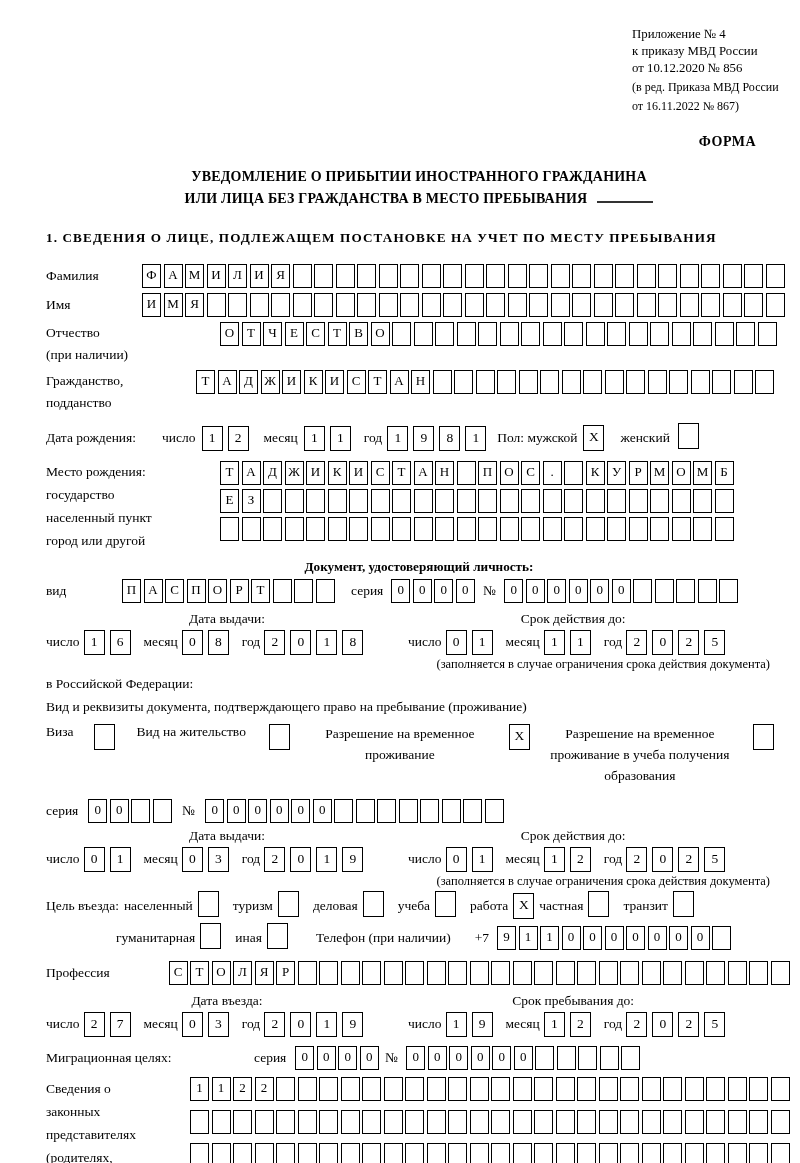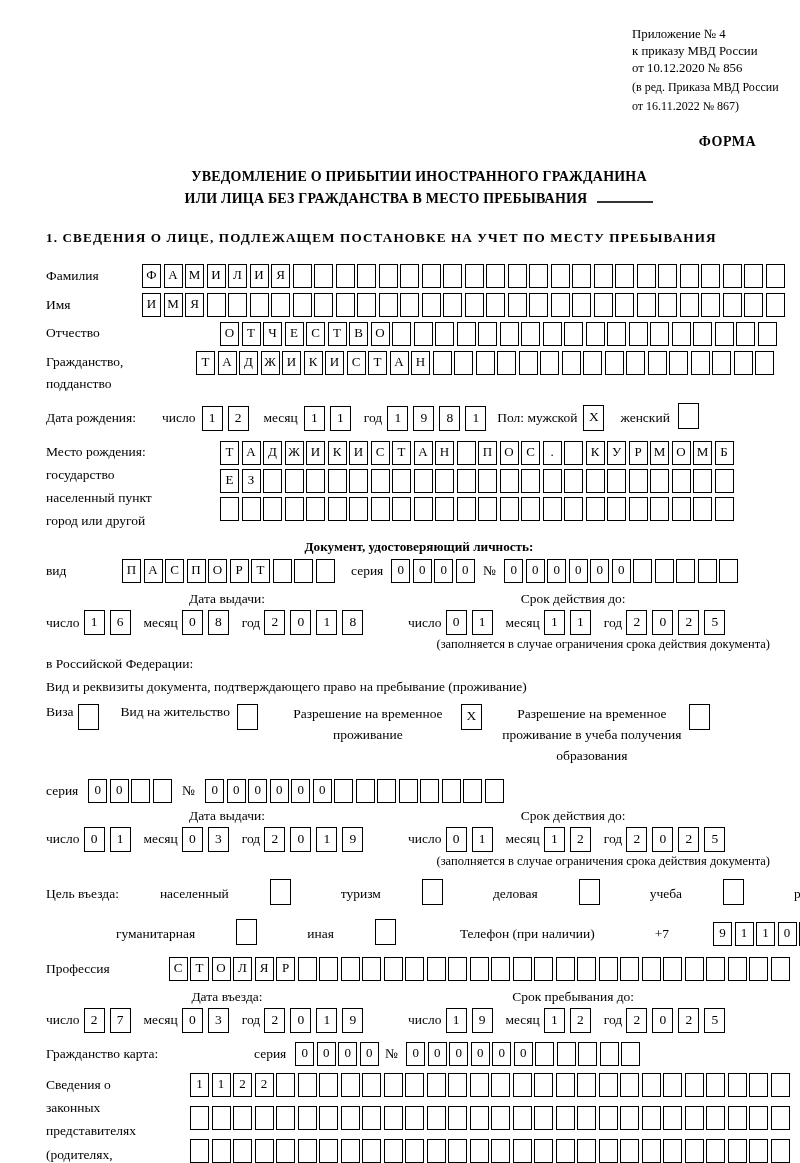--- a/index.html
+++ b/index.html
@@ -32,26 +32,26 @@
   .dategrp{width:362px;}
   .dategrp.right{width:auto;}
   .dg-head{text-align:center;font-size:13.5px;margin-bottom:3px;}
   .dg-row{display:flex;align-items:center;}
   .dg-row .lbl{margin-right:4px;}
   .dg-row .dcells{margin-right:8px;}
   .note{font-size:12.5px;text-align:right;margin:2px 22px 0 0;}
   .plain{font-size:13.5px;margin-top:7px;}
   
   .optrow{display:flex;align-items:flex-start;margin-top:9px;}
-  .opt{display:flex;align-items:flex-start;}
+  .opt{display:flex;align-items:flex-start;gap:16px;}
   .opt .olbl{font-size:13.5px;}
   .opt .chk{margin-left:7px;}
   .opt.wide .olbl{text-align:center;line-height:1.55;}
   
-  .prow{display:flex;align-items:center;margin-top:10px;gap:36px;}
+  .prow{display:flex;align-items:center;margin-top:2px;}
   .prow .lbl{margin-right:5px;}
   .prow .chk{margin-right:14px;}
 </style>
 </head>
 <body>
 
 <div class="page">
 
   <div class="appendix">
     <div>Приложение № 4</div>
@@ -138,20 +138,21 @@
         <span></span>
         <span></span>
         <span></span>
         <span></span>
       </span>
   </div>
 
   <div class="row top">
     <span class="lcol" style="width:174px;">
       <span style="display:block;">Отчество</span>
+      <span style="display:block;">(при наличии)</span>
     </span>
     <span class="cells">
         <span>О</span>
         <span>Т</span>
         <span>Ч</span>
         <span>Е</span>
         <span>С</span>
         <span>Т</span>
         <span>В</span>
         <span>О</span>
@@ -626,21 +627,21 @@
             <span>2</span>
             <span>0</span>
             <span>2</span>
             <span>5</span>
           </span>
       </div>
     </div>
   </div>
 
   <div class="row" style="margin-top:9px;">
-    <span class="lbl" style="width:208px;">Гражданство карта:</span>
+    <span class="lbl" style="width:208px;">Миграционная целях:</span>
     <span class="lbl" style="margin-right:9px;">серия</span>
     <span class="cells">
         <span>0</span>
         <span>0</span>
         <span>0</span>
         <span>0</span>
       </span>
     <span class="lbl" style="margin:0 8px 0 4px;">№</span>
     <span class="cells">
         <span>0</span>

